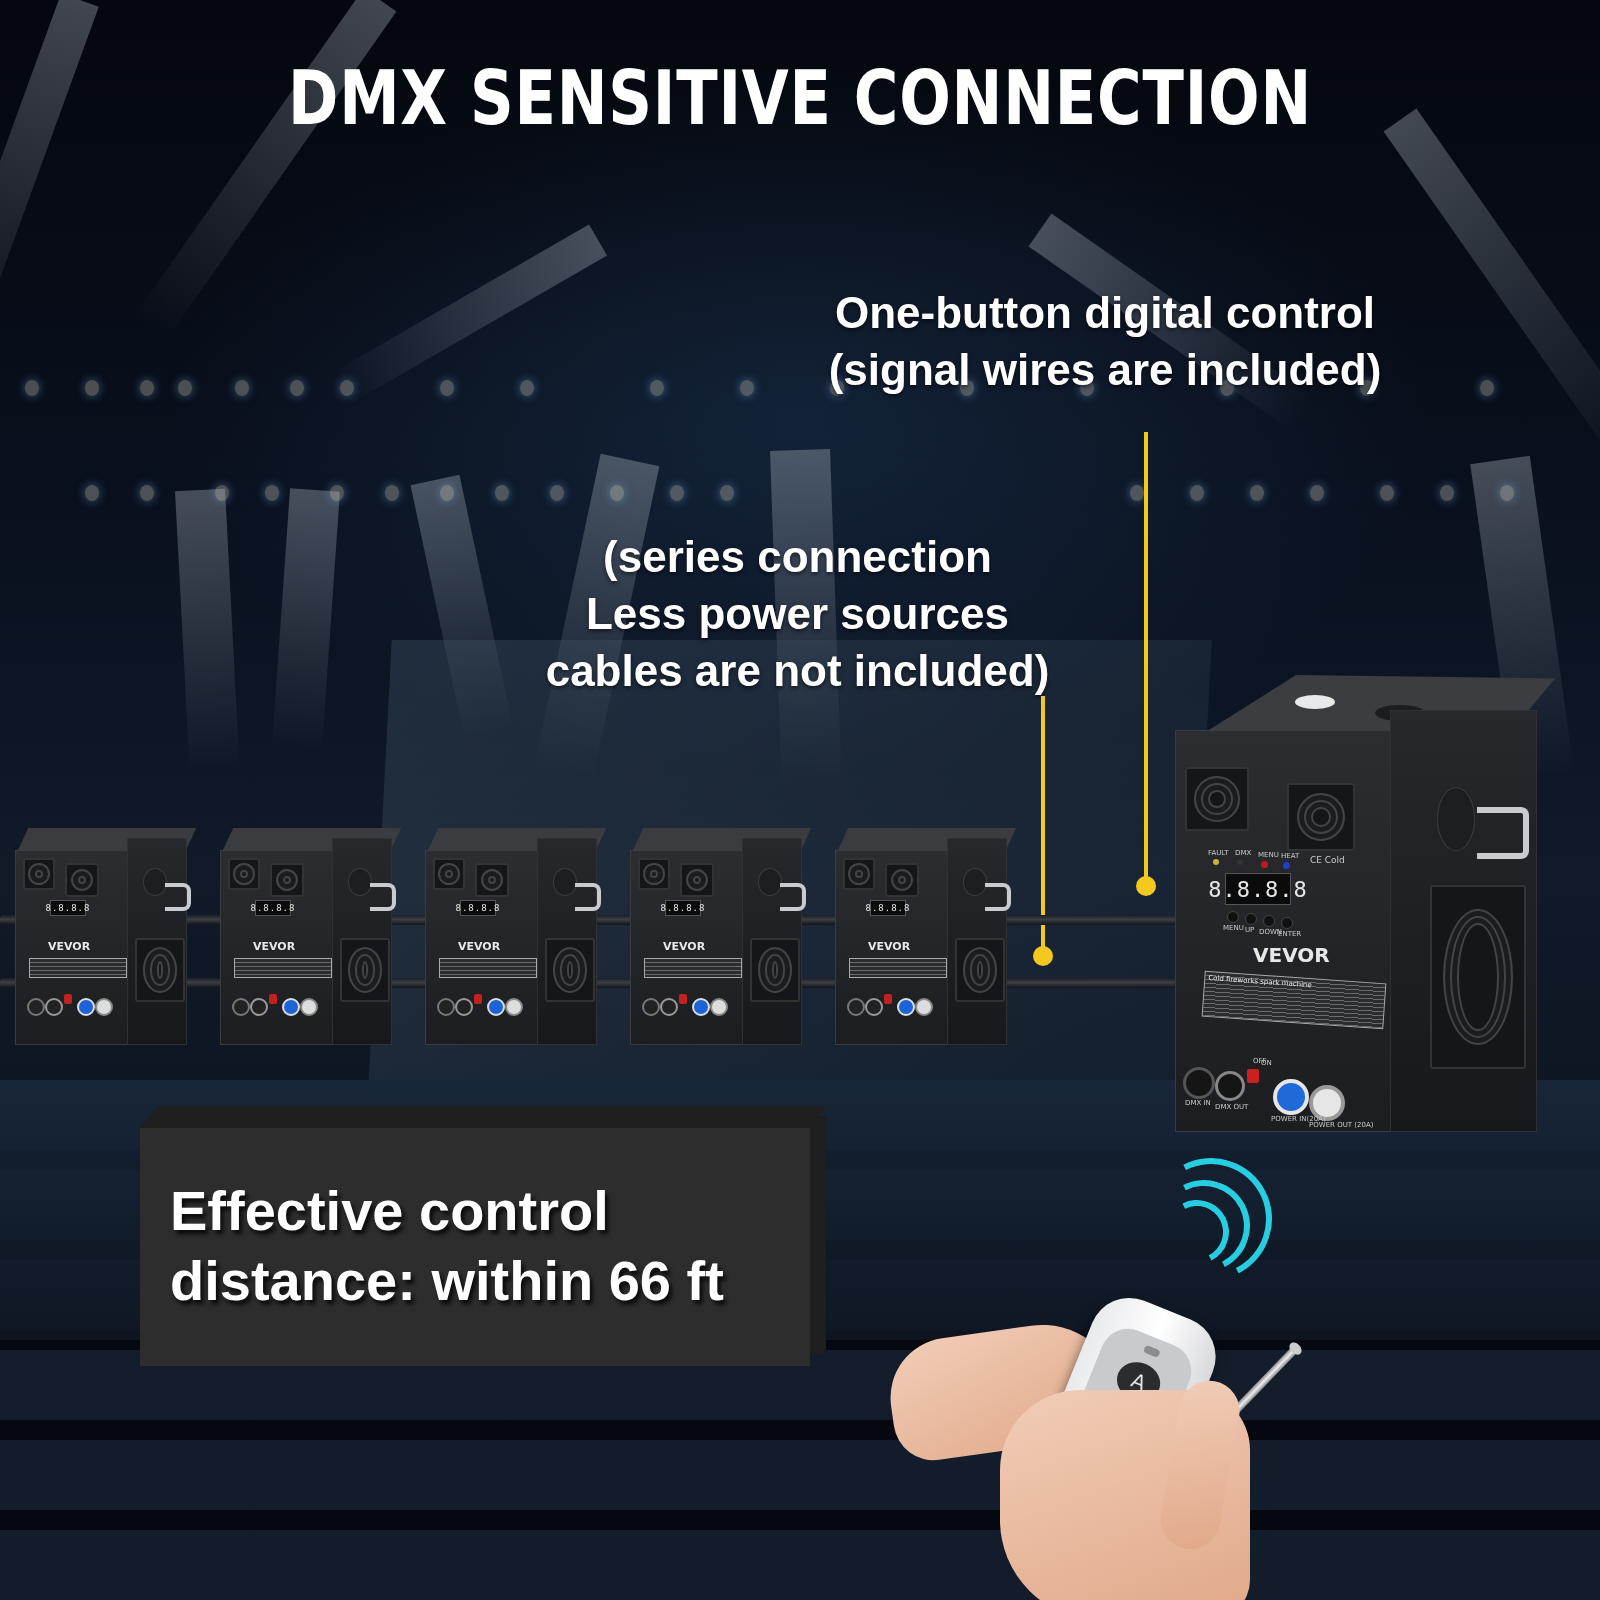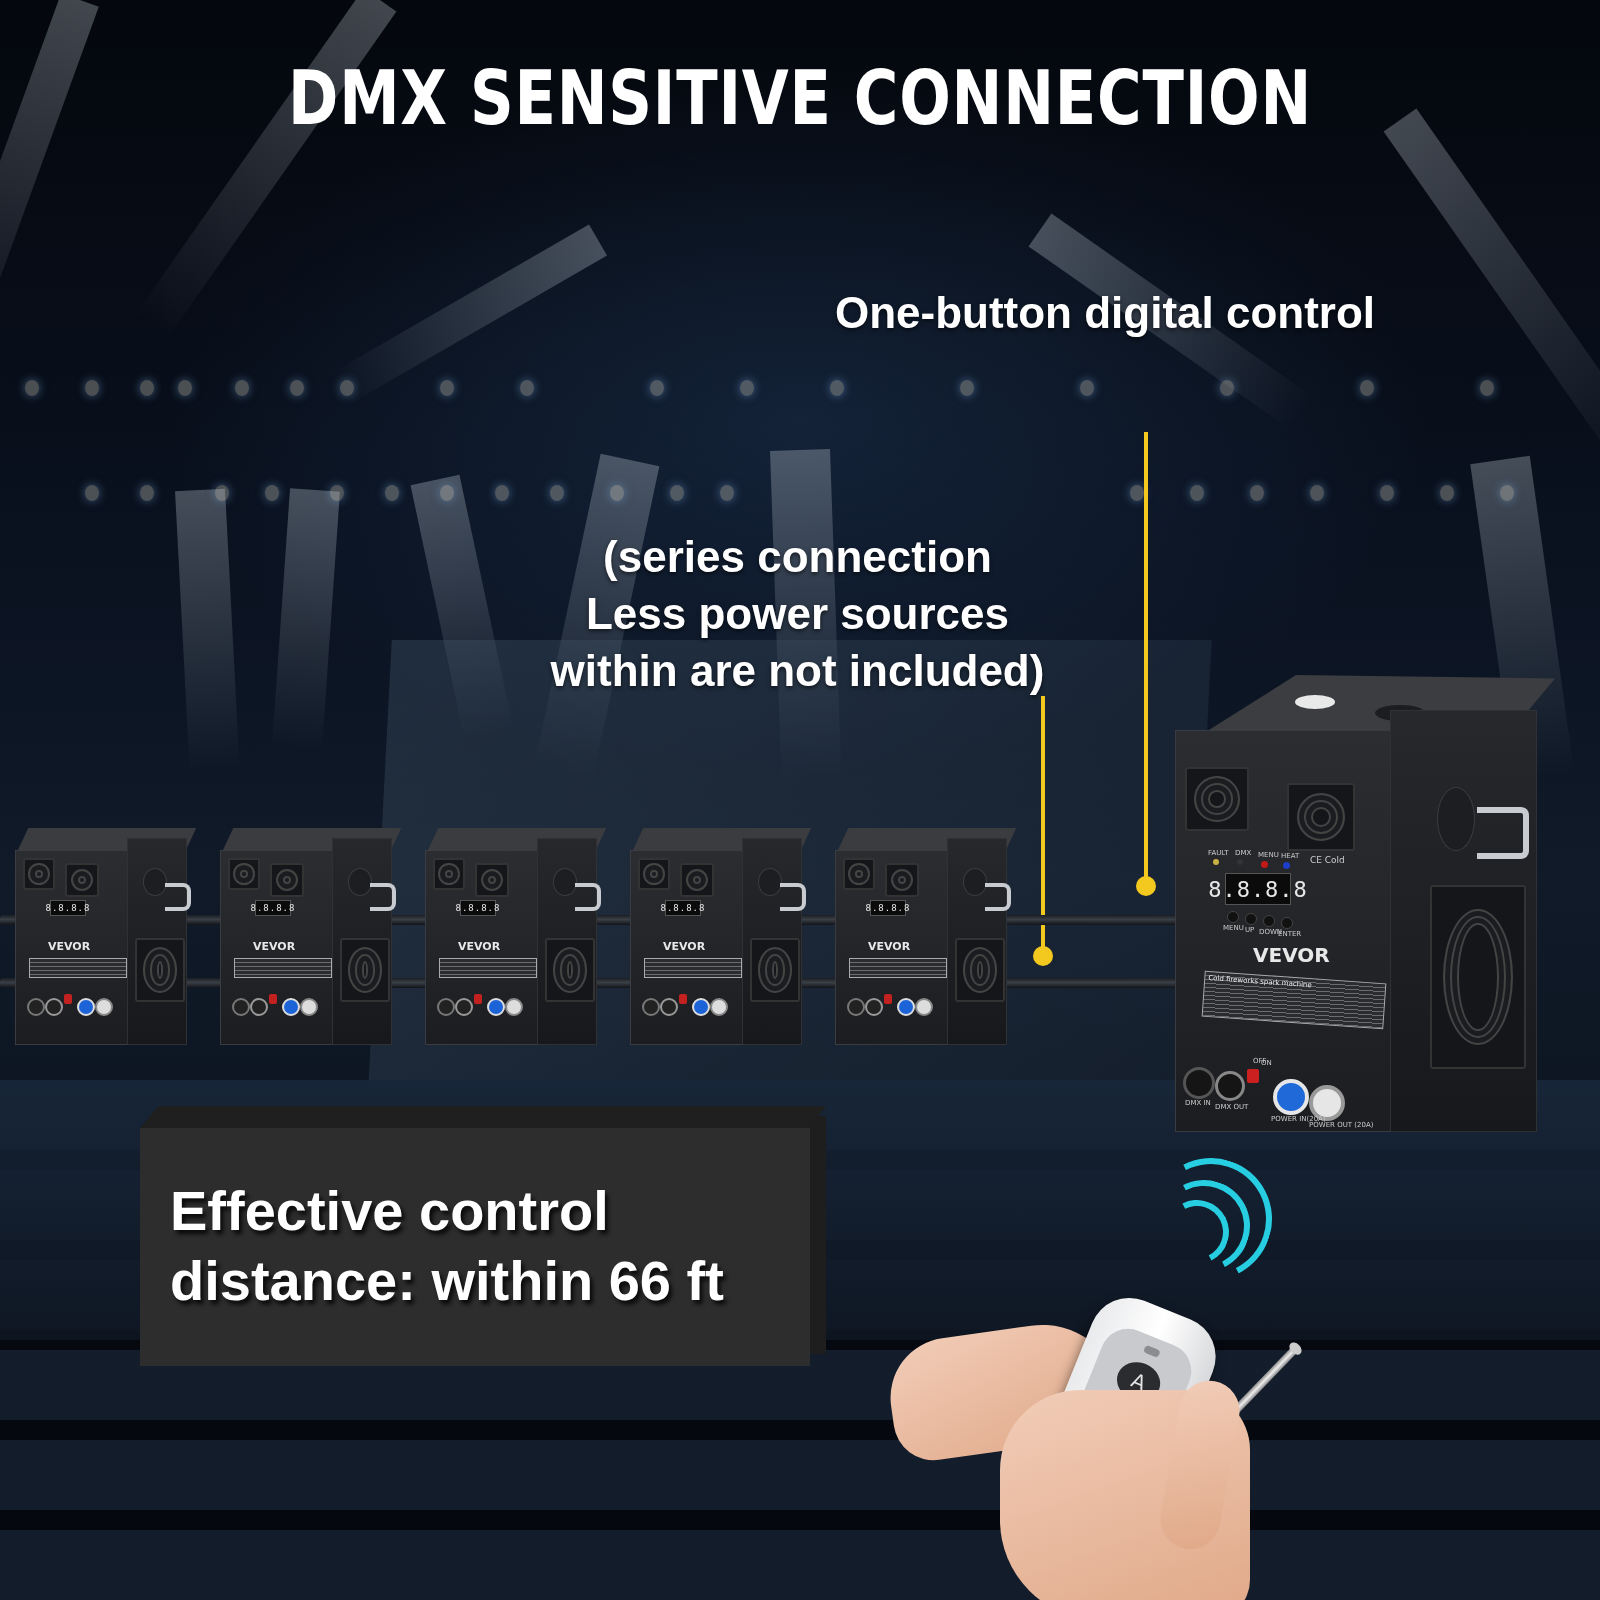--- a/index.html
+++ b/index.html
@@ -129,28 +129,29 @@
     </div>
     <div class="stage-screen"></div>
     <div class="stage-floor"></div>
     <div class="stage-floor-top"></div>
   </div>
 
   <div class="title">DMX SENSITIVE CONNECTION</div>
 
   <div class="callout callout-1">
     <div>One-button digital control</div>
+    <div>(signal wires are included)</div>
   </div>
   <div class="leader" style="left:1144px;top:432px;height:452px;"></div>
   <div class="leader-dot" style="left:1136px;top:876px;"></div>
 
   <div class="callout callout-2">
     <div>(series connection</div>
     <div>Less power sources</div>
-    <div>within are not included)</div>
+    <div>cables are not included)</div>
   </div>
   <div class="leader" style="left:1041px;top:696px;height:258px;"></div>
   <div class="leader-dot" style="left:1033px;top:946px;"></div>
 
   <div class="cable" style="left:0;top:915px;width:1180px;"></div>
   <div class="cable" style="left:0;top:978px;width:1180px;"></div>
 
   <div class="machine" style="left:15px;top:828px;">
     <div class="m-top" style="left:3px;top:0;width:168px;height:22px;transform:skewX(-25deg);transform-origin:bottom left;"></div>
     <div class="m-front" style="left:0;top:22px;width:112px;height:193px;"></div>

